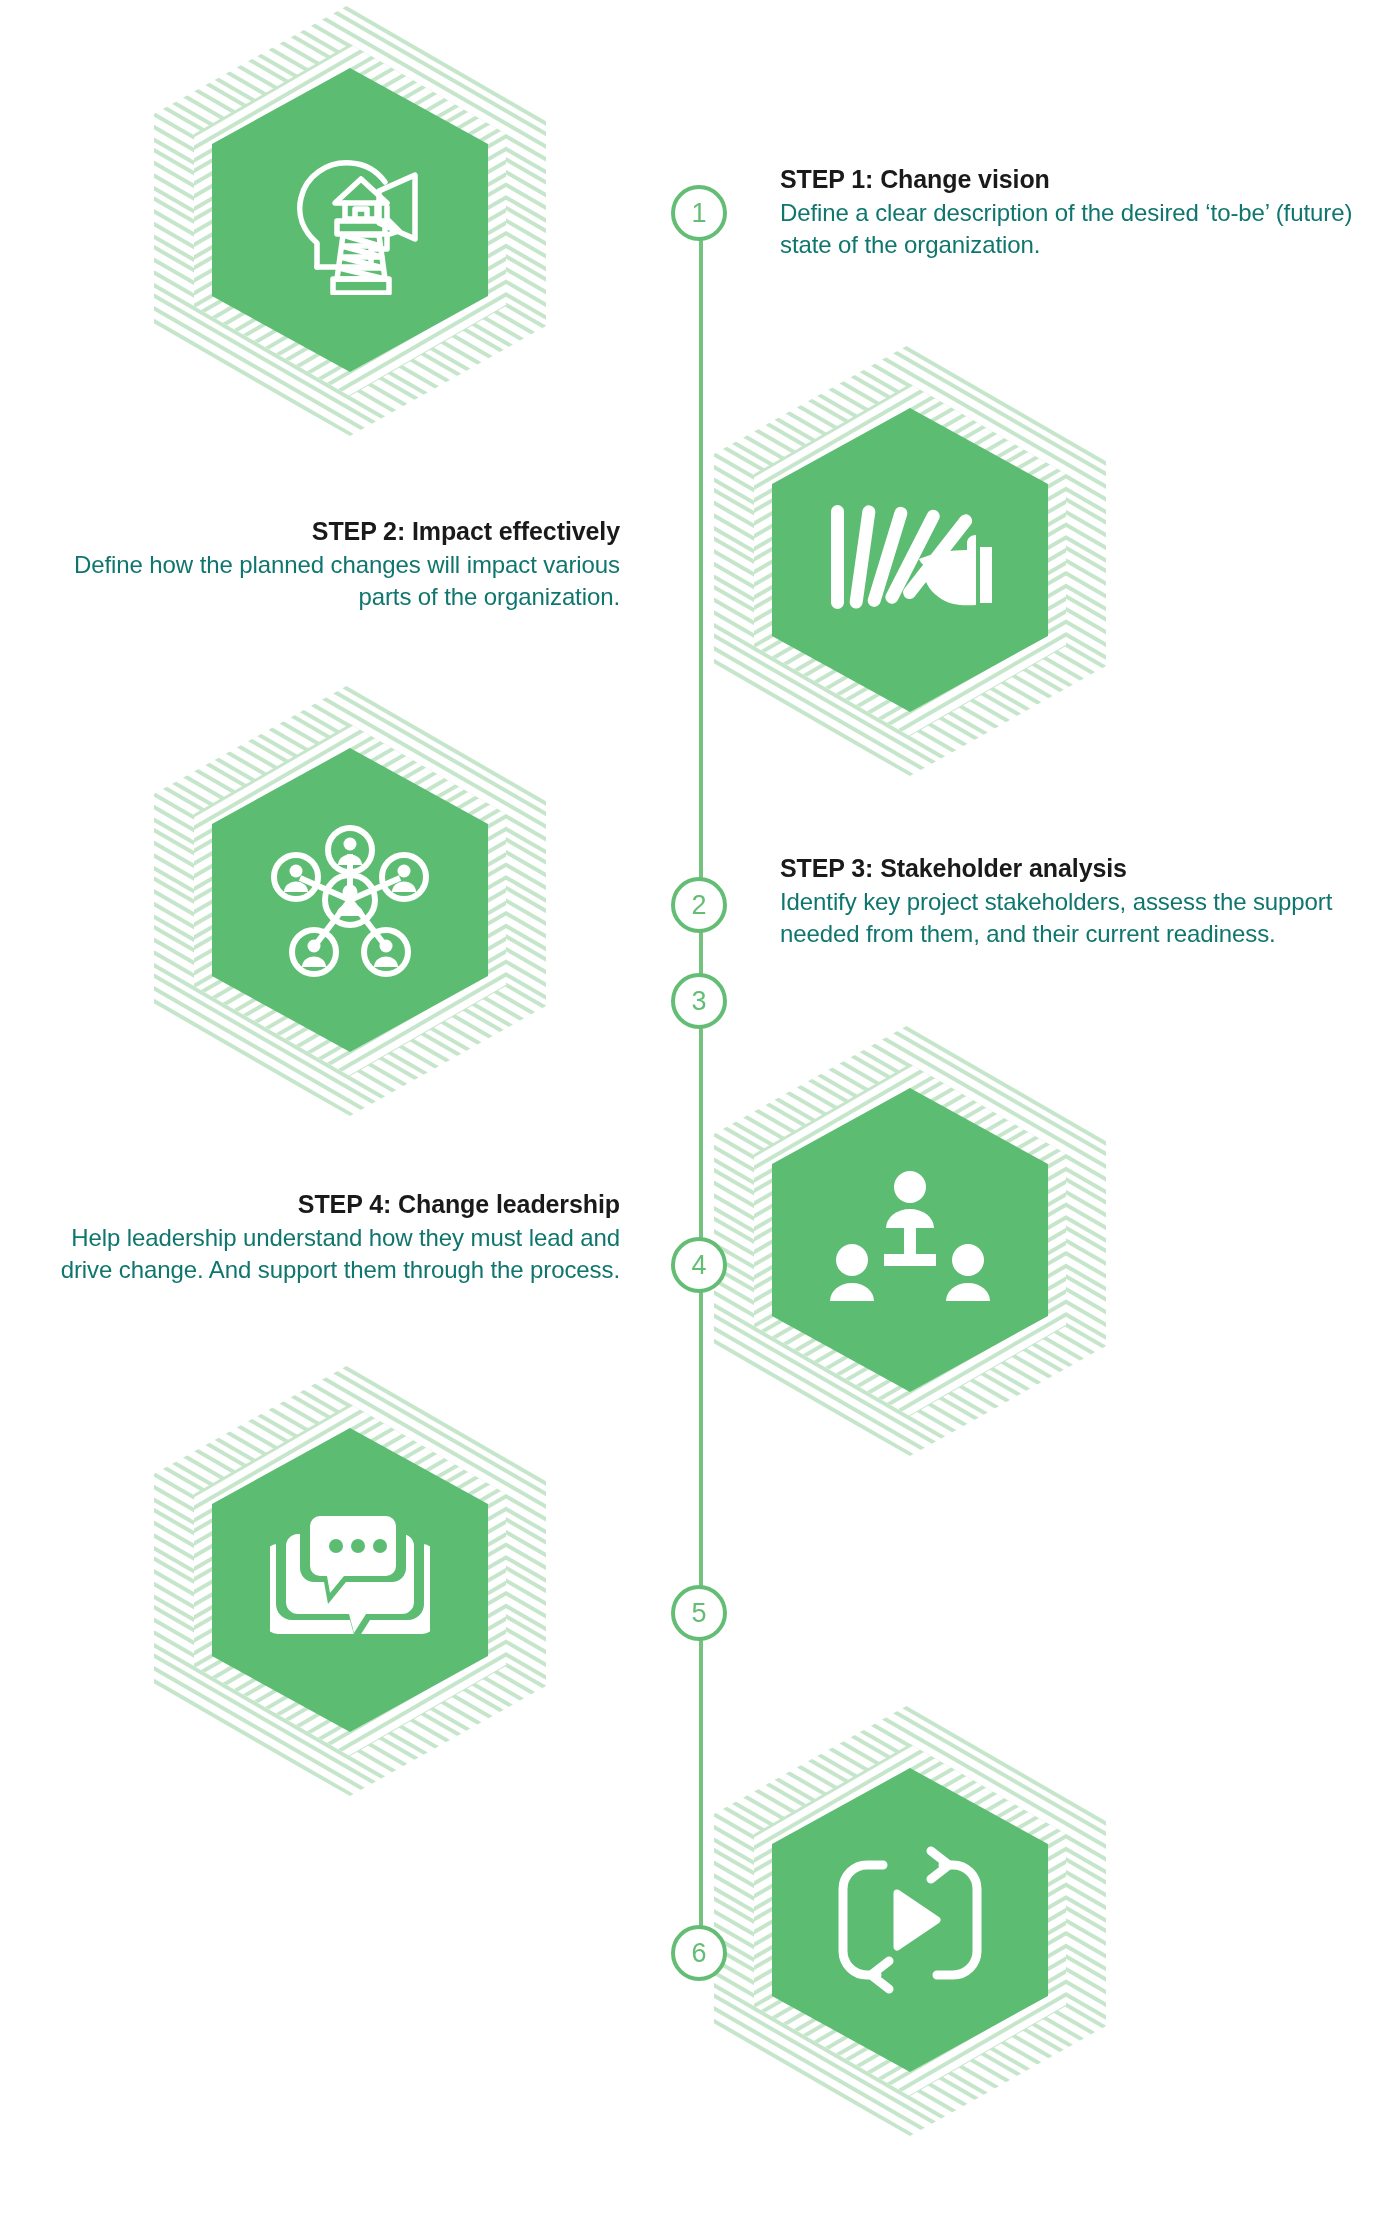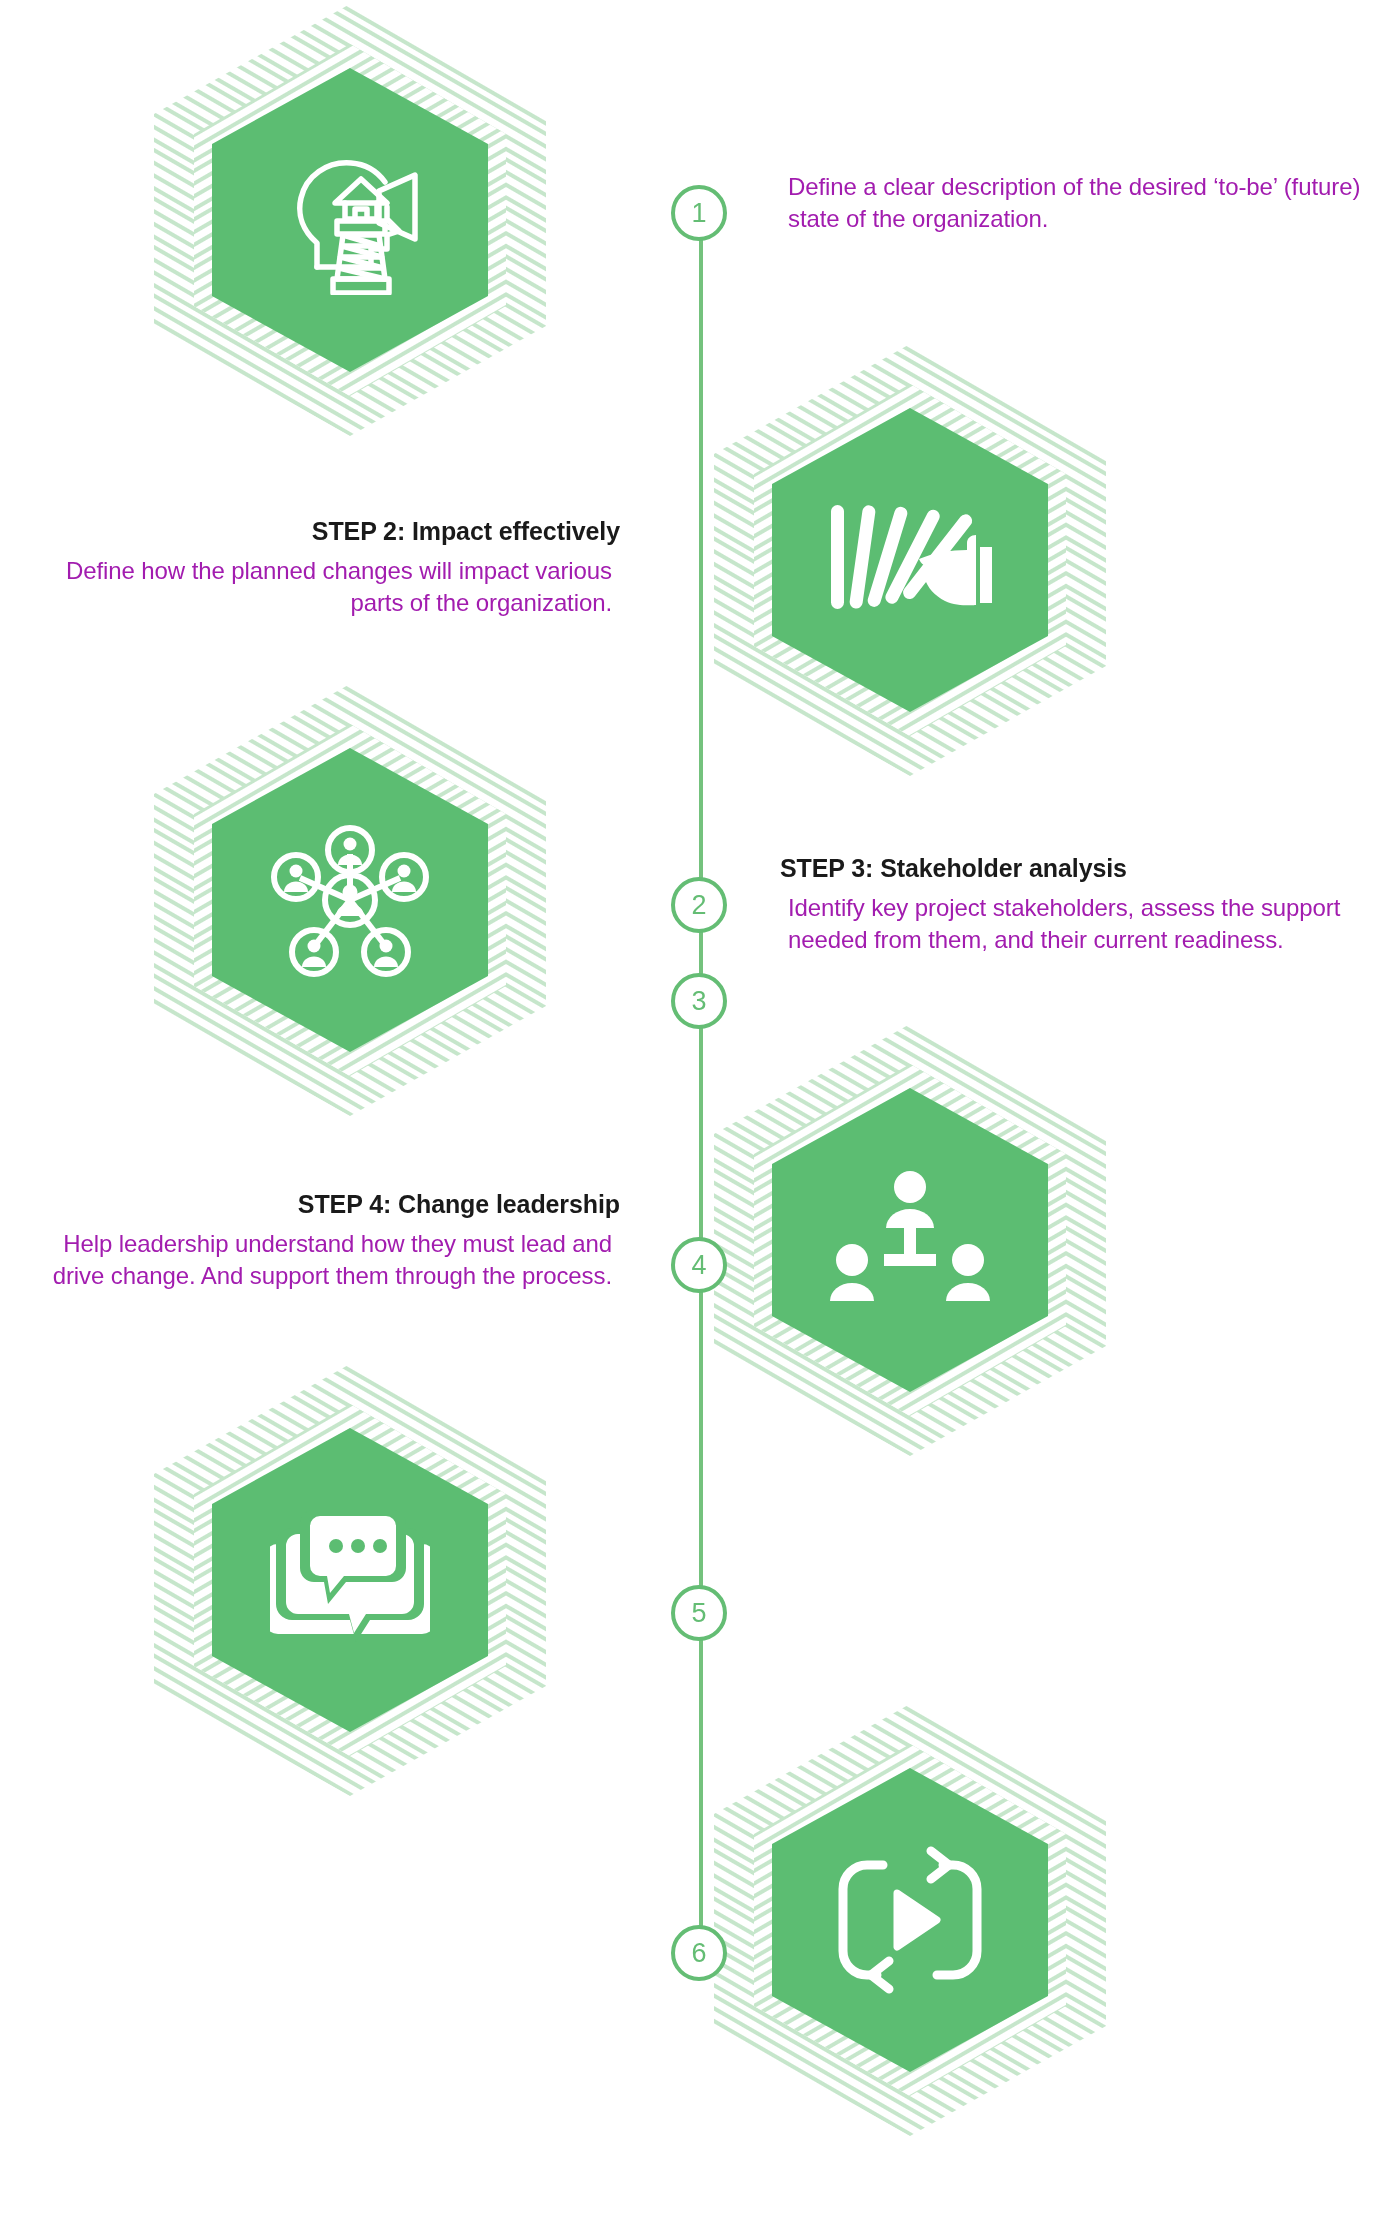--- a/index.html
+++ b/index.html
@@ -102,23 +102,23 @@
     font-size: 25px;
     font-weight: 700;
     color: #1a1a1a;
     line-height: 1.28;
     margin: 0 0 2px 0;
     letter-spacing: -0.1px;
   }
   .step-desc {
     font-size: 24px;
     font-weight: 300;
-    color: #a21caf;
+    color: #0f766e;
     line-height: 1.34;
-    margin: 8px;
+    margin: 0;
     letter-spacing: -0.1px;
   }
 </style>
 </head>
 <body>
 
 <div id="infographic">
 
   <div class="spine"></div>
 
@@ -176,20 +176,21 @@
           <rect x="58" y="134" width="56" height="14"></rect>
         </svg>
       </div>
     </div>
 
     <div class="node" style="left:671px; top:185px;">
       <span>1</span>
     </div>
 
     <div class="text-block right" style="top:163px;">
+      <p class="step-title">STEP 1: Change vision</p>
       <p class="step-desc">Define a clear description of the desired ‘to-be’ (future) state of the organization.</p>
     </div>
   </div>
 
   <div class="step-row" style="top:340px;">
     <div class="hex-wrap" style="left:710px;">
       <svg class="hex-pattern" viewBox="0 0 400 440">
         <defs>
           <clipPath id="hexclip2">
               <polygon points="200,4 396,114 396,326 200,436 4,326 4,114"></polygon>

